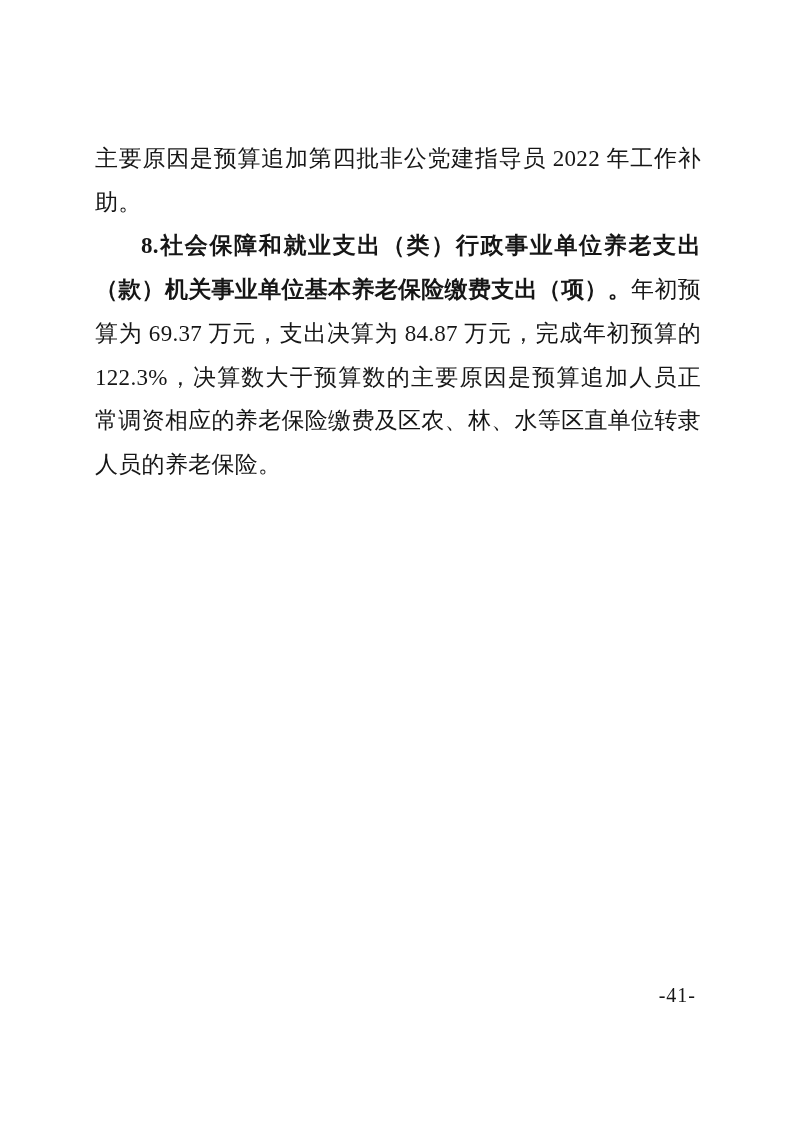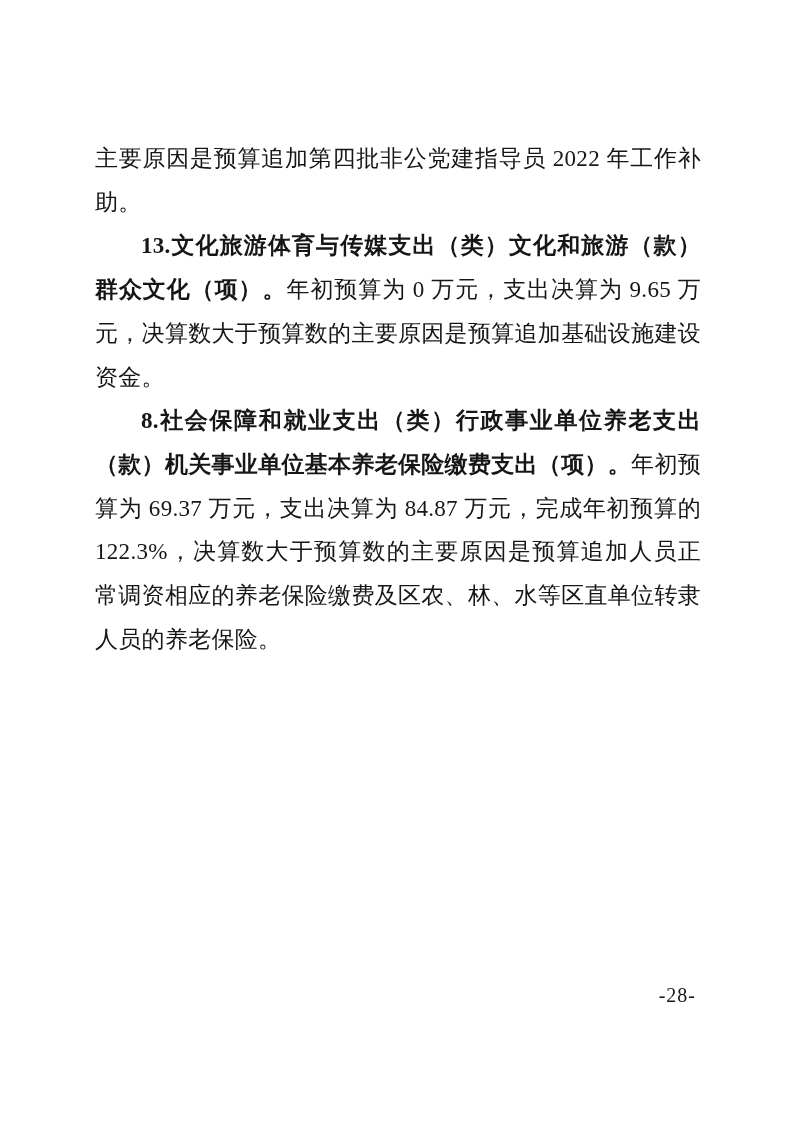--- a/index.html
+++ b/index.html
@@ -57,20 +57,19 @@
 <body>
 
 <div class="page">
   <main class="content">
 
     <p class="para continuation"><span class="regular">主要原因是预算追加第四批非公党建指导员 2022 年工作补助。</span></p>
 
 
 
 
-    <p class="para"><span class="bold-head">13.文化旅游体育与传媒支出（类）文化和旅游（款）　群众文化（项）。</span><span class="regular">年初预算为 0 万元，支出决算为 9.65 万元，决算数大于预算数的主要原因是预算追加基础设施建设资金。</span></p>
 
     <p class="para"><span class="bold-head">8.社会保障和就业支出（类）行政事业单位养老支出（款）机关事业单位基本养老保险缴费支出（项）。</span><span class="regular">年初预算为 69.37 万元，支出决算为 84.87 万元，完成年初预算的 122.3%，决算数大于预算数的主要原因是预算追加人员正常调资相应的养老保险缴费及区农、林、水等区直单位转隶人员的养老保险。</span></p>
 
   </main>
 
-  <div class="page-number">-28-</div>
+  <div class="page-number">-41-</div>
 </div>
 
 </body></html>

